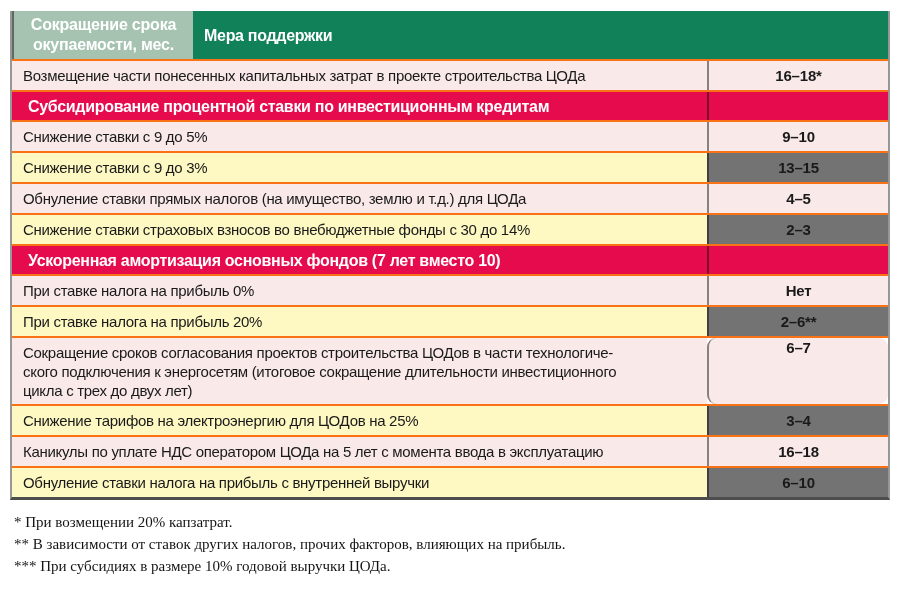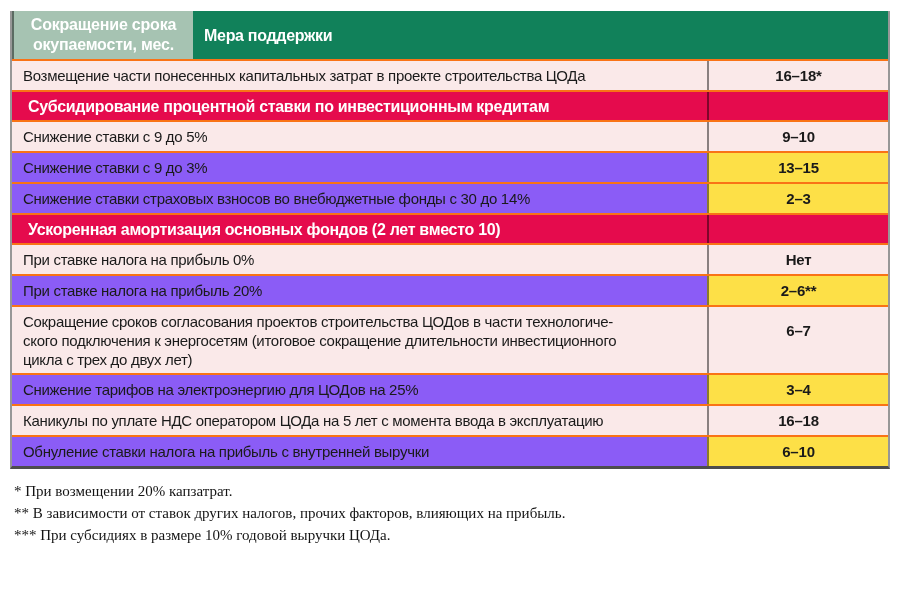--- a/index.html
+++ b/index.html
@@ -77,25 +77,25 @@
     color: #ffffff;
     font-weight: bold;
     font-size: 16px;
     padding-left: 16px;
   }
   .tr.section .td.value { background: #e50b4d; }
   
   .tr.row { min-height: 29px; }
   .tr.row.light .td { background-color: #fae9e9; }
   .tr.row.light .td.value { background-color: #fae9e9; }
-  .tr.row.dark .td { background-color: #8b5cf6; }
-  .tr.row.dark .td.value { background-color: #fde047; }
+  .tr.row.dark .td { background-color: #fef9c3; }
+  .tr.row.dark .td.value { background-color: #737373; }
   .tr.row.tall { min-height: 63px; }
   .tr.row.tall .td.label { align-items: flex-start; padding-top: 5px; }
-  .tr.row.tall .td.value { align-items: flex-start; padding-top: 15px; }
+  .tr.row.tall .td.value { align-items: flex-start; padding-top: 1px; border-radius: 9px; }
   
   .notes {
     margin: 11px 4px 0 4px;
     font-family: "Liberation Serif", serif;
     font-size: 15px;
     line-height: 22px;
     color: #141414;
   }
 </style>
 </head>
@@ -123,28 +123,32 @@
     <div class="tr row light">
       <div class="td label">Снижение ставки с 9 до 5%</div>
       <div class="td value">9–10</div>
     </div>
 
     <div class="tr row dark">
       <div class="td label">Снижение ставки с 9 до 3%</div>
       <div class="td value">13–15</div>
     </div>
 
+    <div class="tr row light">
+      <div class="td label">Обнуление ставки прямых налогов (на имущество, землю и т.д.) для ЦОДа</div>
+      <div class="td value">4–5</div>
+    </div>
 
     <div class="tr row dark">
       <div class="td label">Снижение ставки страховых взносов во внебюджетные фонды с 30 до 14%</div>
       <div class="td value">2–3</div>
     </div>
 
     <div class="tr section">
-      <div class="td label">Ускоренная амортизация основных фондов (2 лет вместо 10)</div>
+      <div class="td label">Ускоренная амортизация основных фондов (7 лет вместо 10)</div>
       <div class="td value"></div>
     </div>
 
     <div class="tr row light">
       <div class="td label">При ставке налога на прибыль 0%</div>
       <div class="td value">Нет</div>
     </div>
 
     <div class="tr row dark">
       <div class="td label">При ставке налога на прибыль 20%</div>

